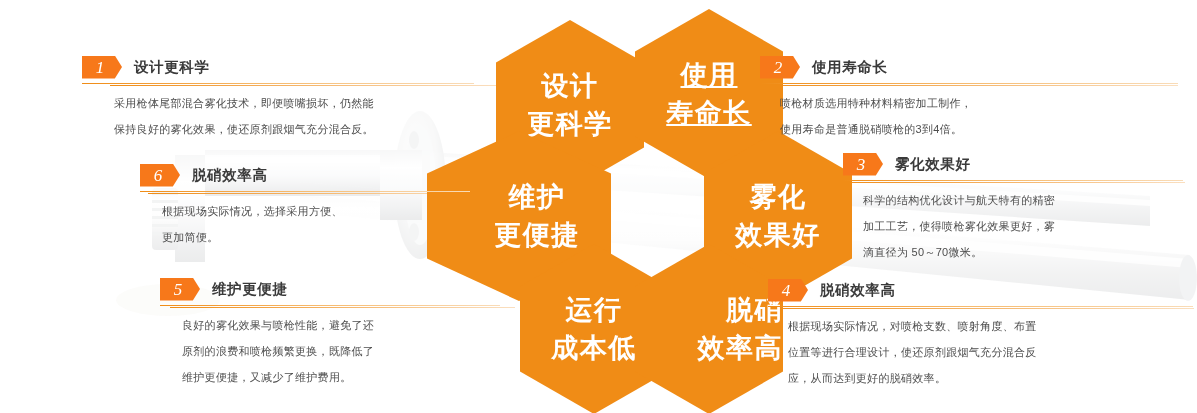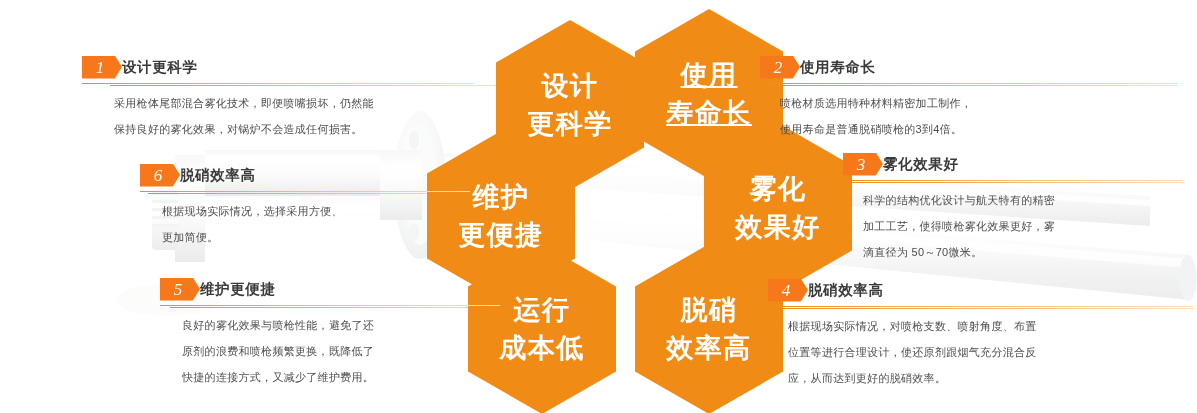--- a/index.html
+++ b/index.html
@@ -46,24 +46,24 @@
     text-align: center;
     -webkit-clip-path: polygon(50% 0%, 100% 25%, 100% 75%, 50% 100%, 0% 75%, 0% 25%);
     clip-path: polygon(50% 0%, 100% 25%, 100% 75%, 50% 100%, 0% 75%, 0% 25%);
     background: #f08c16;
     z-index: 6;
   }
   .hex span { display: block; white-space: nowrap; }
 
   .hex-1 { left: 496px; top: 20px;   }   
   .hex-2 { left: 635px; top: 9px; text-decoration: underline;   }   
-  .hex-3 { left: 427px; top: 131px; }   
-  .hex-4 { left: 704px; top: 123px; }   
-  .hex-5 { left: 468px; top: 244px; }   
-  .hex-6 { left: 635px; top: 244px; }   
+  .hex-3 { left: 427px; top: 131px; padding-left: 36px; }   
+  .hex-4 { left: 704px; top: 131px; }   
+  .hex-5 { left: 520px; top: 244px; }   
+  .hex-6 { left: 635px; top: 244px; align-items: flex-end; }   
 
   
   .info {
     position: absolute;
     z-index: 9;
   }
   .info-head {
     display: flex;
     align-items: center;
     height: 24px;
@@ -78,20 +78,21 @@
     font-family: "Liberation Serif", "DejaVu Serif", serif;
     font-style: italic;
     font-size: 17px;
     font-weight: normal;
     line-height: 23px;
     text-align: center;
     text-indent: -4px;
     flex: 0 0 auto;
   }
   .title {
+    margin-left: 12px;
     font-size: 14.5px;
     font-weight: bold;
     color: #3a3a3a;
     letter-spacing: 0.6px;
     white-space: nowrap;
   }
   .rule {
     height: 1px;
     margin-top: 4px;
     margin-bottom: 6px;
@@ -229,21 +230,21 @@
   </div>
 
   <div class="info info-1">
     <div class="info-head">
       <div class="badge">1</div>
       <div class="title">设计更科学</div>
     </div>
     <div class="rule rule-l"></div>
     <div class="body">
       <div>采用枪体尾部混合雾化技术，即便喷嘴损坏，仍然能</div>
-      <div>保持良好的雾化效果，对锅炉不会造成任何损害。</div>
+      <div>保持良好的雾化效果，使还原剂跟烟气充分混合反。</div>
     </div>
   </div>
 
   <div class="info info-2">
     <div class="info-head">
       <div class="badge">2</div>
       <div class="title">使用寿命长</div>
     </div>
     <div class="rule rule-r"></div>
     <div class="body">
@@ -280,21 +281,21 @@
 
   <div class="info info-5">
     <div class="info-head">
       <div class="badge">5</div>
       <div class="title">维护更便捷</div>
     </div>
     <div class="rule rule-l"></div>
     <div class="body">
       <div>良好的雾化效果与喷枪性能，避免了还</div>
       <div>原剂的浪费和喷枪频繁更换，既降低了</div>
-      <div>快捷的连接方式，又减少了维护费用。</div>
+      <div>维护更便捷，又减少了维护费用。</div>
     </div>
   </div>
 
   <div class="info info-6">
     <div class="info-head">
       <div class="badge">6</div>
       <div class="title">脱硝效率高</div>
     </div>
     <div class="rule rule-l"></div>
     <div class="body">

